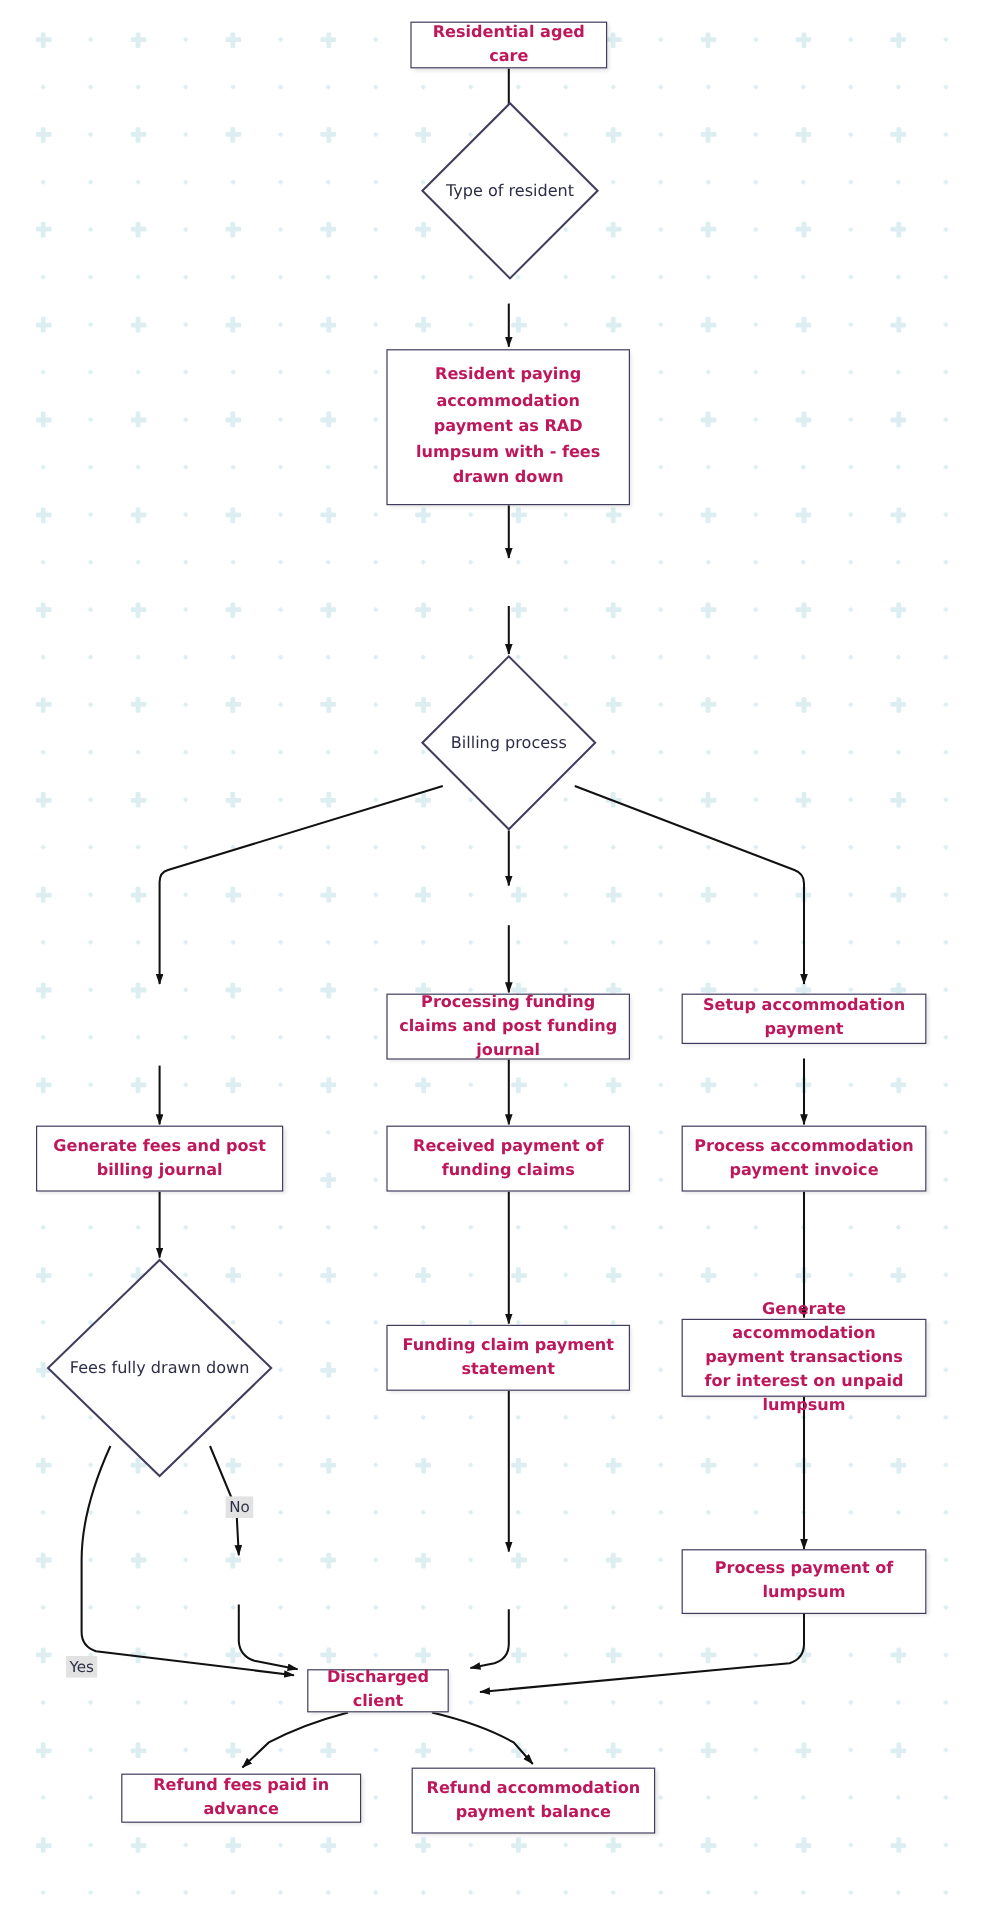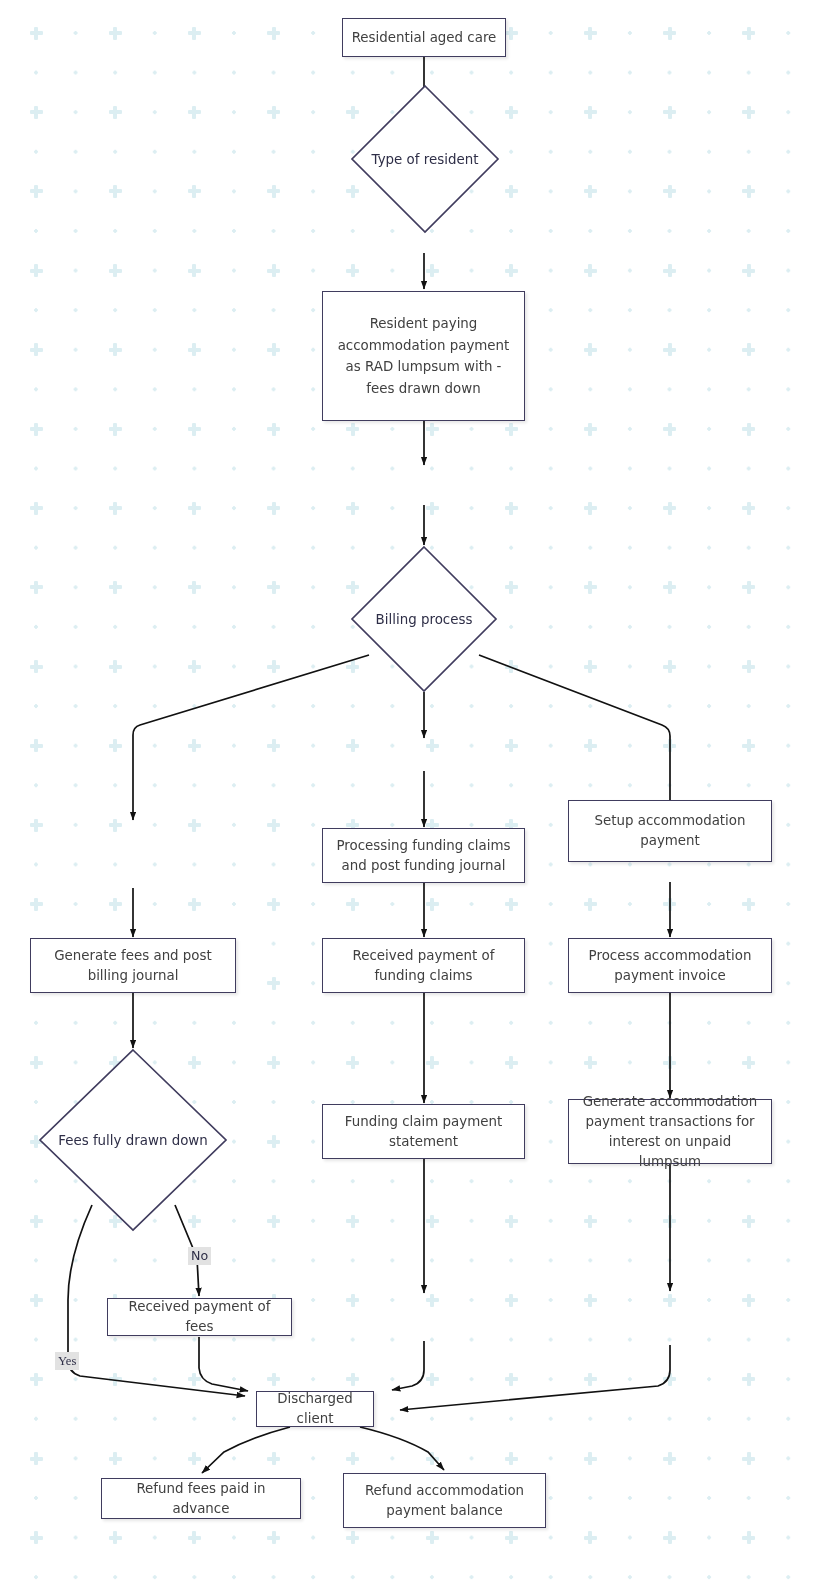--- a/index.html
+++ b/index.html
@@ -46,29 +46,30 @@
     width: 819px;
     height: 1596px;
     overflow: visible;
   }
 
   .node {
     position: absolute;
     box-sizing: border-box;
     background: #ffffff;
     border: 1.6px solid #403c5e;
-    color: #404040;
+    color: #be185d;
     font-size: 13.4px;
     line-height: 20px;
     display: flex;
     align-items: center;
     justify-content: center;
     text-align: center;
     padding: 2px 8px;
     box-shadow: 2px 2px 3px rgba(0,0,0,0.10);
+    font-weight: bold;
   }
 
   .diamond-wrap {
     position: absolute;
   }
   .diamond-wrap svg {
     position: absolute;
     left: 0; top: 0;
     overflow: visible;
   }
@@ -382,21 +383,21 @@
     </svg>
     <div class="diamond-label">Billing process</div>
   </div>
 
 
 
   <div class="node" style="left:322px; top:828px; width:203px; height:55px;">
     <span>Processing funding claims and post funding journal</span>
   </div>
 
-  <div class="node" style="left:568px; top:800px; width:204px; height:62px;">
+  <div class="node" style="left:568px; top:828px; width:204px; height:42px;">
     <span>Setup accommodation payment</span>
   </div>
 
   <div class="node" style="left:30px; top:938px; width:206px; height:55px;">
     <span>Generate fees and post billing journal</span>
   </div>
 
   <div class="node" style="left:322px; top:938px; width:203px; height:55px;">
     <span>Received payment of funding claims</span>
   </div>
@@ -413,39 +414,39 @@
   </div>
 
   <div class="node" style="left:322px; top:1104px; width:203px; height:55px;">
     <span>Funding claim payment statement</span>
   </div>
 
   <div class="node" style="left:568px; top:1099px; width:204px; height:65px; line-height:20px;">
     <span>Generate accommodation payment transactions for interest on unpaid lumpsum</span>
   </div>
 
-  <div class="node" style="left:107px; top:1298px; width:185px; height:38px;">
-    <span>Received payment of fees</span>
-  </div>
-
-
+
+
+  <div class="node" style="left:568px; top:1291px; width:204px; height:54px;">
+    <span>Process payment of lumpsum</span>
+  </div>
 
   <div class="node" style="left:256px; top:1391px; width:118px; height:36px;">
     <span>Discharged client</span>
   </div>
 
   <div class="node" style="left:101px; top:1478px; width:200px; height:41px;">
     <span>Refund fees paid in advance</span>
   </div>
 
   <div class="node" style="left:343px; top:1473px; width:203px; height:55px;">
     <span>Refund accommodation payment balance</span>
   </div>
 
   <div class="edge-label" style="left:188px; top:1247px;">
     <span>No</span>
   </div>
 
-  <div class="edge-label" style="left:55px; top:1352px;font-family:Liberation Serif, serif;">
+  <div class="edge-label" style="left:55px; top:1380px;">
     <span>Yes</span>
   </div>
 
 </div>
 
 </body></html>

